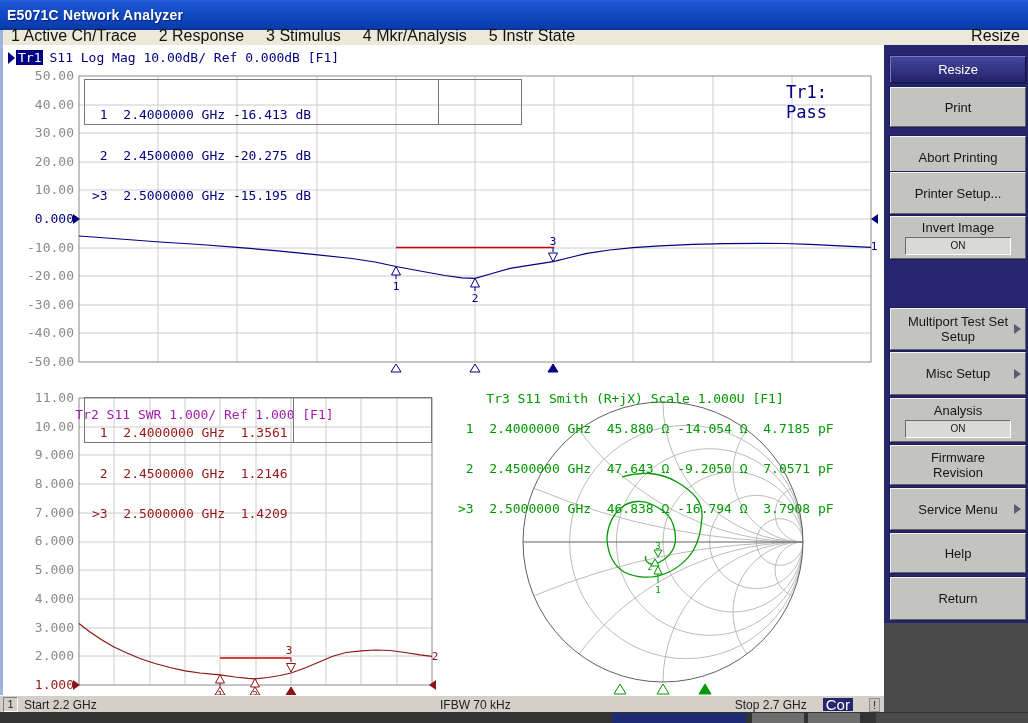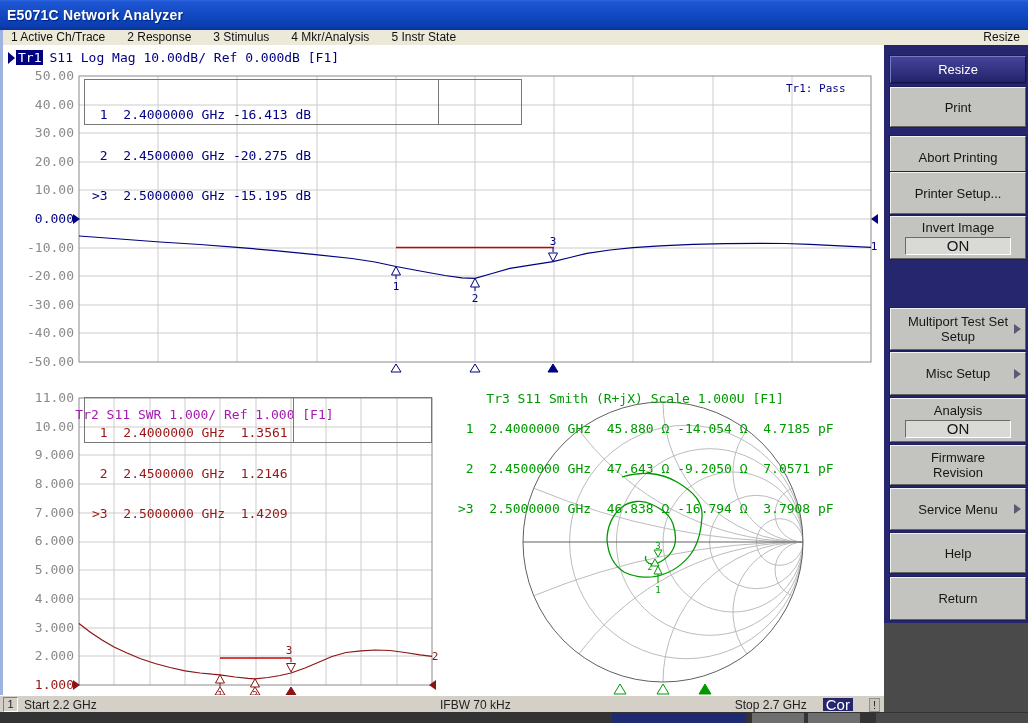--- a/index.html
+++ b/index.html
@@ -6,37 +6,37 @@
   .screen{position:relative;width:1028px;height:723px;background:#fff;overflow:hidden;
           font-family:"Liberation Sans",sans-serif;}
   
   .titlebar{position:absolute;left:0;top:0;width:1028px;height:30px;
     background:linear-gradient(180deg,#2a63dc 0%,#1e55d2 8%,#1048c0 55%,#0a3cae 90%,#083390 100%);
     display:flex;align-items:center;}
   .titletext{color:#fff;font-weight:bold;font-size:14px;padding-left:7px;
     text-shadow:1px 1px 1px #00207a;letter-spacing:.2px;}
   
   .menubar{position:absolute;left:0;top:30px;width:1028px;height:15px;background:#ece9d8;
-    border-bottom:1px solid #c8c4b4;display:flex;align-items:flex-start;font-size:12px;color:#111;}
+    border-bottom:1px solid #c8c4b4;display:flex;align-items:flex-end;font-size:16px;color:#111;}
   .menubar .mi{padding:0 11px;white-space:nowrap;}
   .menubar .spacer{flex:1;}
   .menubar .resize{padding:0 8px;}
   
   .workarea{position:absolute;left:0;top:45px;width:884px;height:650px;background:#fff;}
   .leftedge{position:absolute;left:0;top:30px;width:3px;height:682px;background:#9fb3e0;}
   svg{position:absolute;}
   .hdr{position:absolute;font-family:"DejaVu Sans Mono",monospace;font-size:13px;white-space:pre;}
   .hdr-tr1{color:#000080;top:50px;left:8px;display:flex;align-items:center;}
   .tr-arrow{width:0;height:0;border-left:7px solid #000080;border-top:6px solid transparent;
     border-bottom:6px solid transparent;margin-right:1px;}
   .tr-badge{background:#000080;color:#fff;padding:0 2px;margin-right:6px;}
   .hdr-tr2{color:#a21caf;top:392px;left:44px;}
   .hdr-tr3{color:#009900;top:376px;left:455px;}
   .passlbl{position:absolute;left:786px;top:82px;width:80px;color:#000080;
-    font-family:"DejaVu Sans Mono",monospace;font-size:11px;}
+    font-family:"DejaVu Sans Mono",monospace;font-size:17px;}
   .mkbox{position:absolute;border:1px solid #777;background:transparent;}
   .mkbox .div{position:absolute;top:0;bottom:0;width:1px;background:#777;}
   .mkrows{position:absolute;font-family:"DejaVu Sans Mono",monospace;font-size:13px;
     line-height:13.5px;white-space:pre;}
   .mkrows div{height:13.5px;}
   .mk-tr1{color:#000080;}
   .mk-tr2{color:#991515;}
   .mk-tr3{color:#009900;line-height:13.2px;}
   .axis{position:absolute;display:flex;flex-direction:column;justify-content:space-between;
     font-family:"DejaVu Sans Mono",monospace;font-size:13px;color:#8a8a8a;text-align:right;}
@@ -50,21 +50,21 @@
   .sidebar .deadzone{position:absolute;left:0;top:578px;width:144px;height:100px;background:#4a4a4a;}
   .skey{position:absolute;left:6px;width:134px;background:#c3c3bf;
     border:1px solid;border-color:#f2f2ee #62625e #62625e #f2f2ee;box-shadow:0 0 0 1px #1e1e5e;
     display:flex;flex-direction:column;align-items:center;justify-content:center;
     font-size:13px;color:#161616;text-align:center;}
   .skey .lbl{white-space:pre-line;line-height:15px;}
   .skey-header{background:linear-gradient(180deg,#44449a,#23236b);color:#fff;
     border-color:#7a7ac2 #14144a #14144a #7a7ac2;}
   .skey-dark{background:#4e4e4e;color:#f2f2f2;border-color:#2e2e2e #909090 #909090 #2e2e2e;}
   .skey .valbox{width:104px;height:16px;line-height:16px;margin-top:2px;background:#d9d9d5;
-    border:1px solid;border-color:#6a6a6a #fff #fff #6a6a6a;font-size:15px;}
+    border:1px solid;border-color:#6a6a6a #fff #fff #6a6a6a;font-size:10px;}
   .skey .sub-arrow{position:absolute;right:4px;top:50%;margin-top:-5px;width:0;height:0;
     border-left:7px solid #5a5a72;border-top:5px solid transparent;border-bottom:5px solid transparent;}
   
   .statusbar{position:absolute;left:0;top:695px;width:884px;height:17px;background:#d4d0c8;
     border-top:1px solid #fff;font-size:12px;color:#222;display:flex;align-items:center;}
   .chanbox{width:13px;height:13px;margin-left:3px;background:#d4d0c8;text-align:center;
     line-height:13px;border:1px solid;border-color:#808080 #fff #fff #808080;font-size:11px;}
   .startlbl{margin-left:6px;}
   .ifbwlbl{position:absolute;left:440px;}
   .rightgrp{position:absolute;right:4px;display:flex;align-items:center;gap:16px;}

